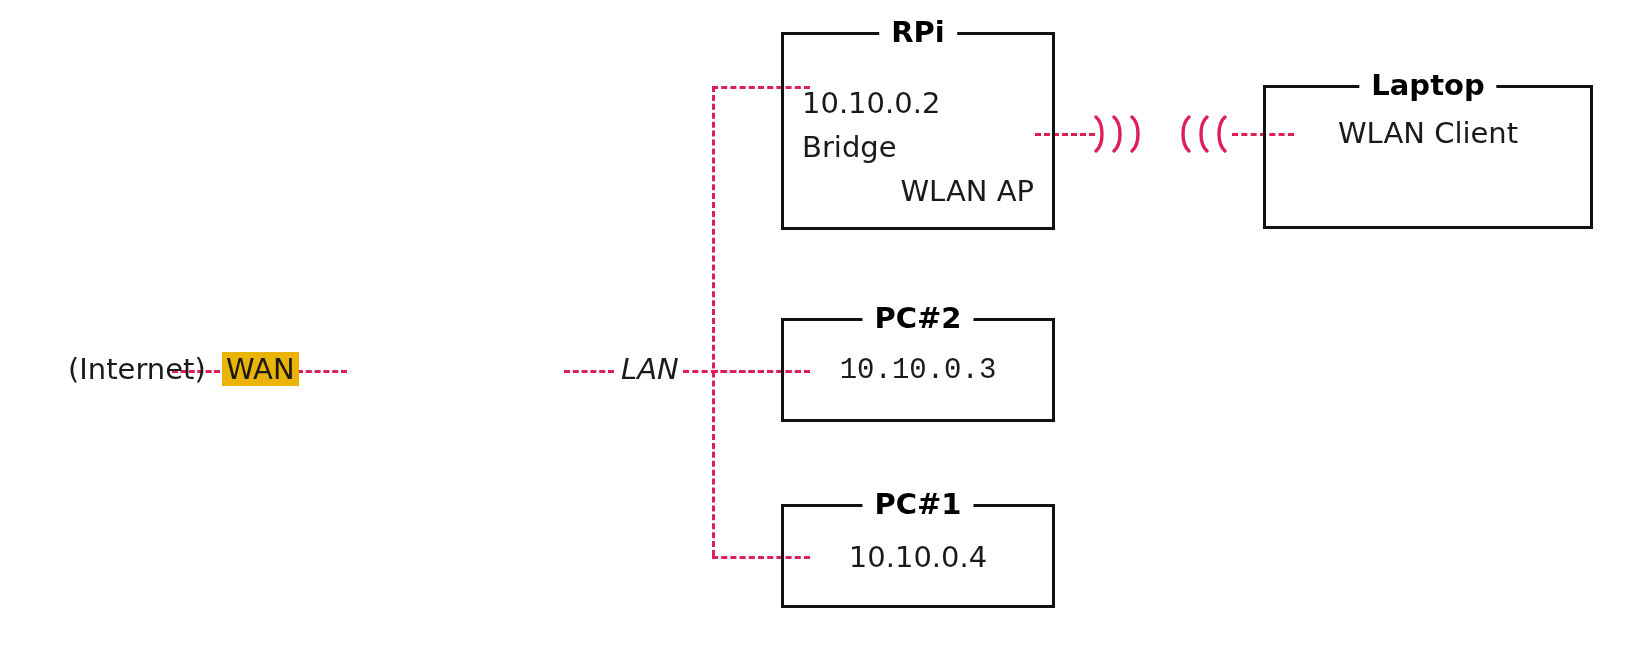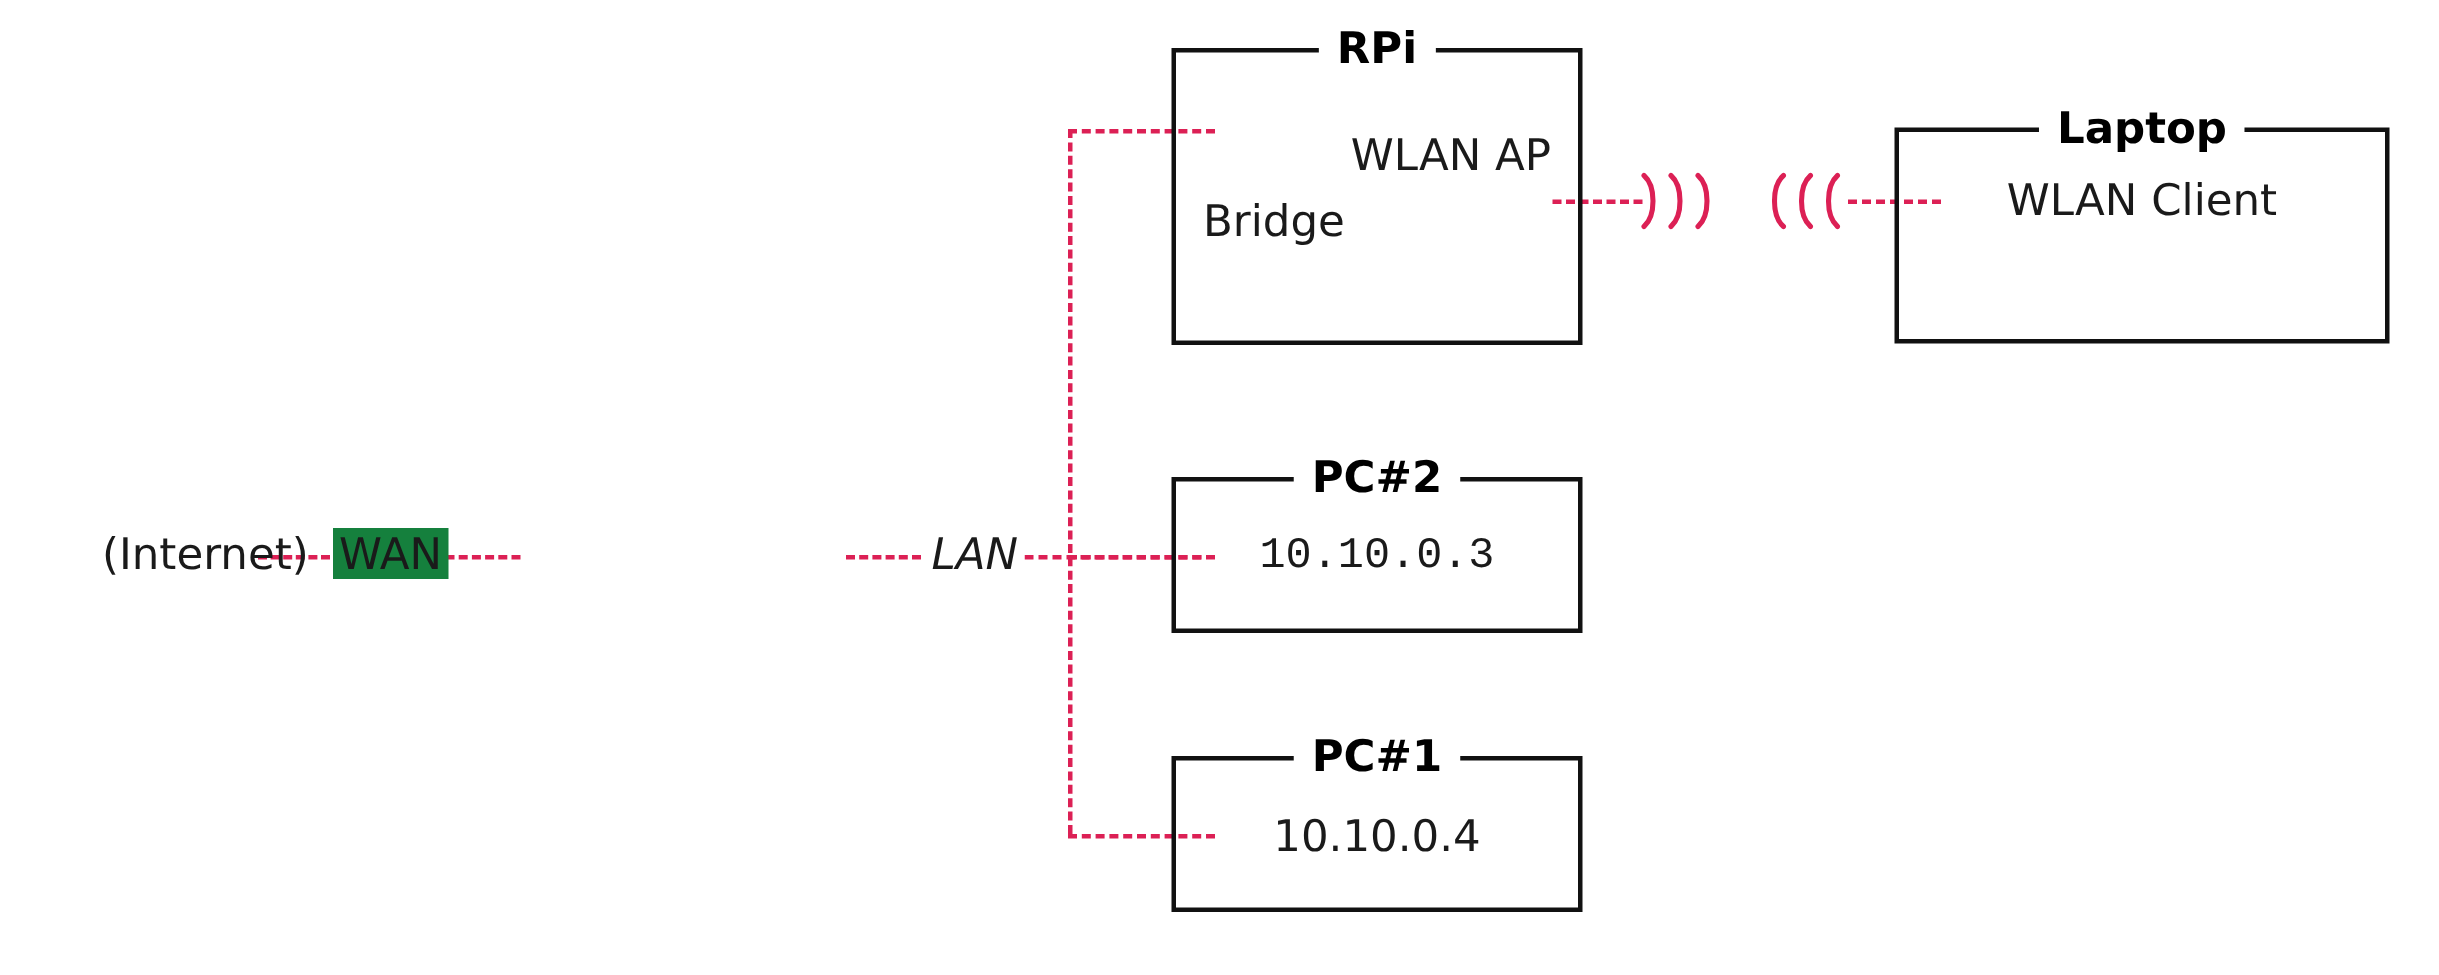--- a/index.html
+++ b/index.html
@@ -134,29 +134,30 @@
     <svg width="13" height="42" viewBox="0 0 13 42" aria-hidden="true">
       <path d="M11 4 C3 11, 3 31, 11 38" fill="none" stroke="#dc2055" stroke-width="3.4" stroke-linecap="round"></path>
     </svg>
     <svg width="13" height="42" viewBox="0 0 13 42" aria-hidden="true">
       <path d="M11 4 C3 11, 3 31, 11 38" fill="none" stroke="#dc2055" stroke-width="3.4" stroke-linecap="round"></path>
     </svg>
   </div>
 
   <div class="label" style="left:30px; top:352px;margin-left:38px;">(Internet)</div>
 
-  <div class="label" style="left:222px; top:352px; background:#15803d; padding:0 4px;">WAN</div>
+  <div class="label" style="left:222px; top:352px; background:#eab308; padding:0 4px;">WAN</div>
 
   <div class="label" style="left:617px; top:352px; background:#ffffff; padding:0 4px;font-style:italic;">LAN</div>
 
   <div class="node" style="left: 781px; top: 32px; width: 274px; height: 198px; border-color: rgb(17, 17, 17);">
     <div class="node-title">RPi</div>
     <div class="node-body" style="top:46px;">
+      <div class="node-line ln-left">10.10.0.2</div>
+      <div class="node-line ln-left">Bridge</div>
       <div class="node-line ln-right">WLAN AP</div>
-      <div class="node-line ln-left">Bridge</div>
     </div>
   </div>
 
   <div class="node" style="left: 1263px; top: 85px; width: 330px; height: 144px; border-color: rgb(17, 17, 17);">
     <div class="node-title">Laptop</div>
     <div class="node-body" style="top:23px;">
       <div class="node-line ln-center">WLAN Client</div>
     </div>
   </div>
 

